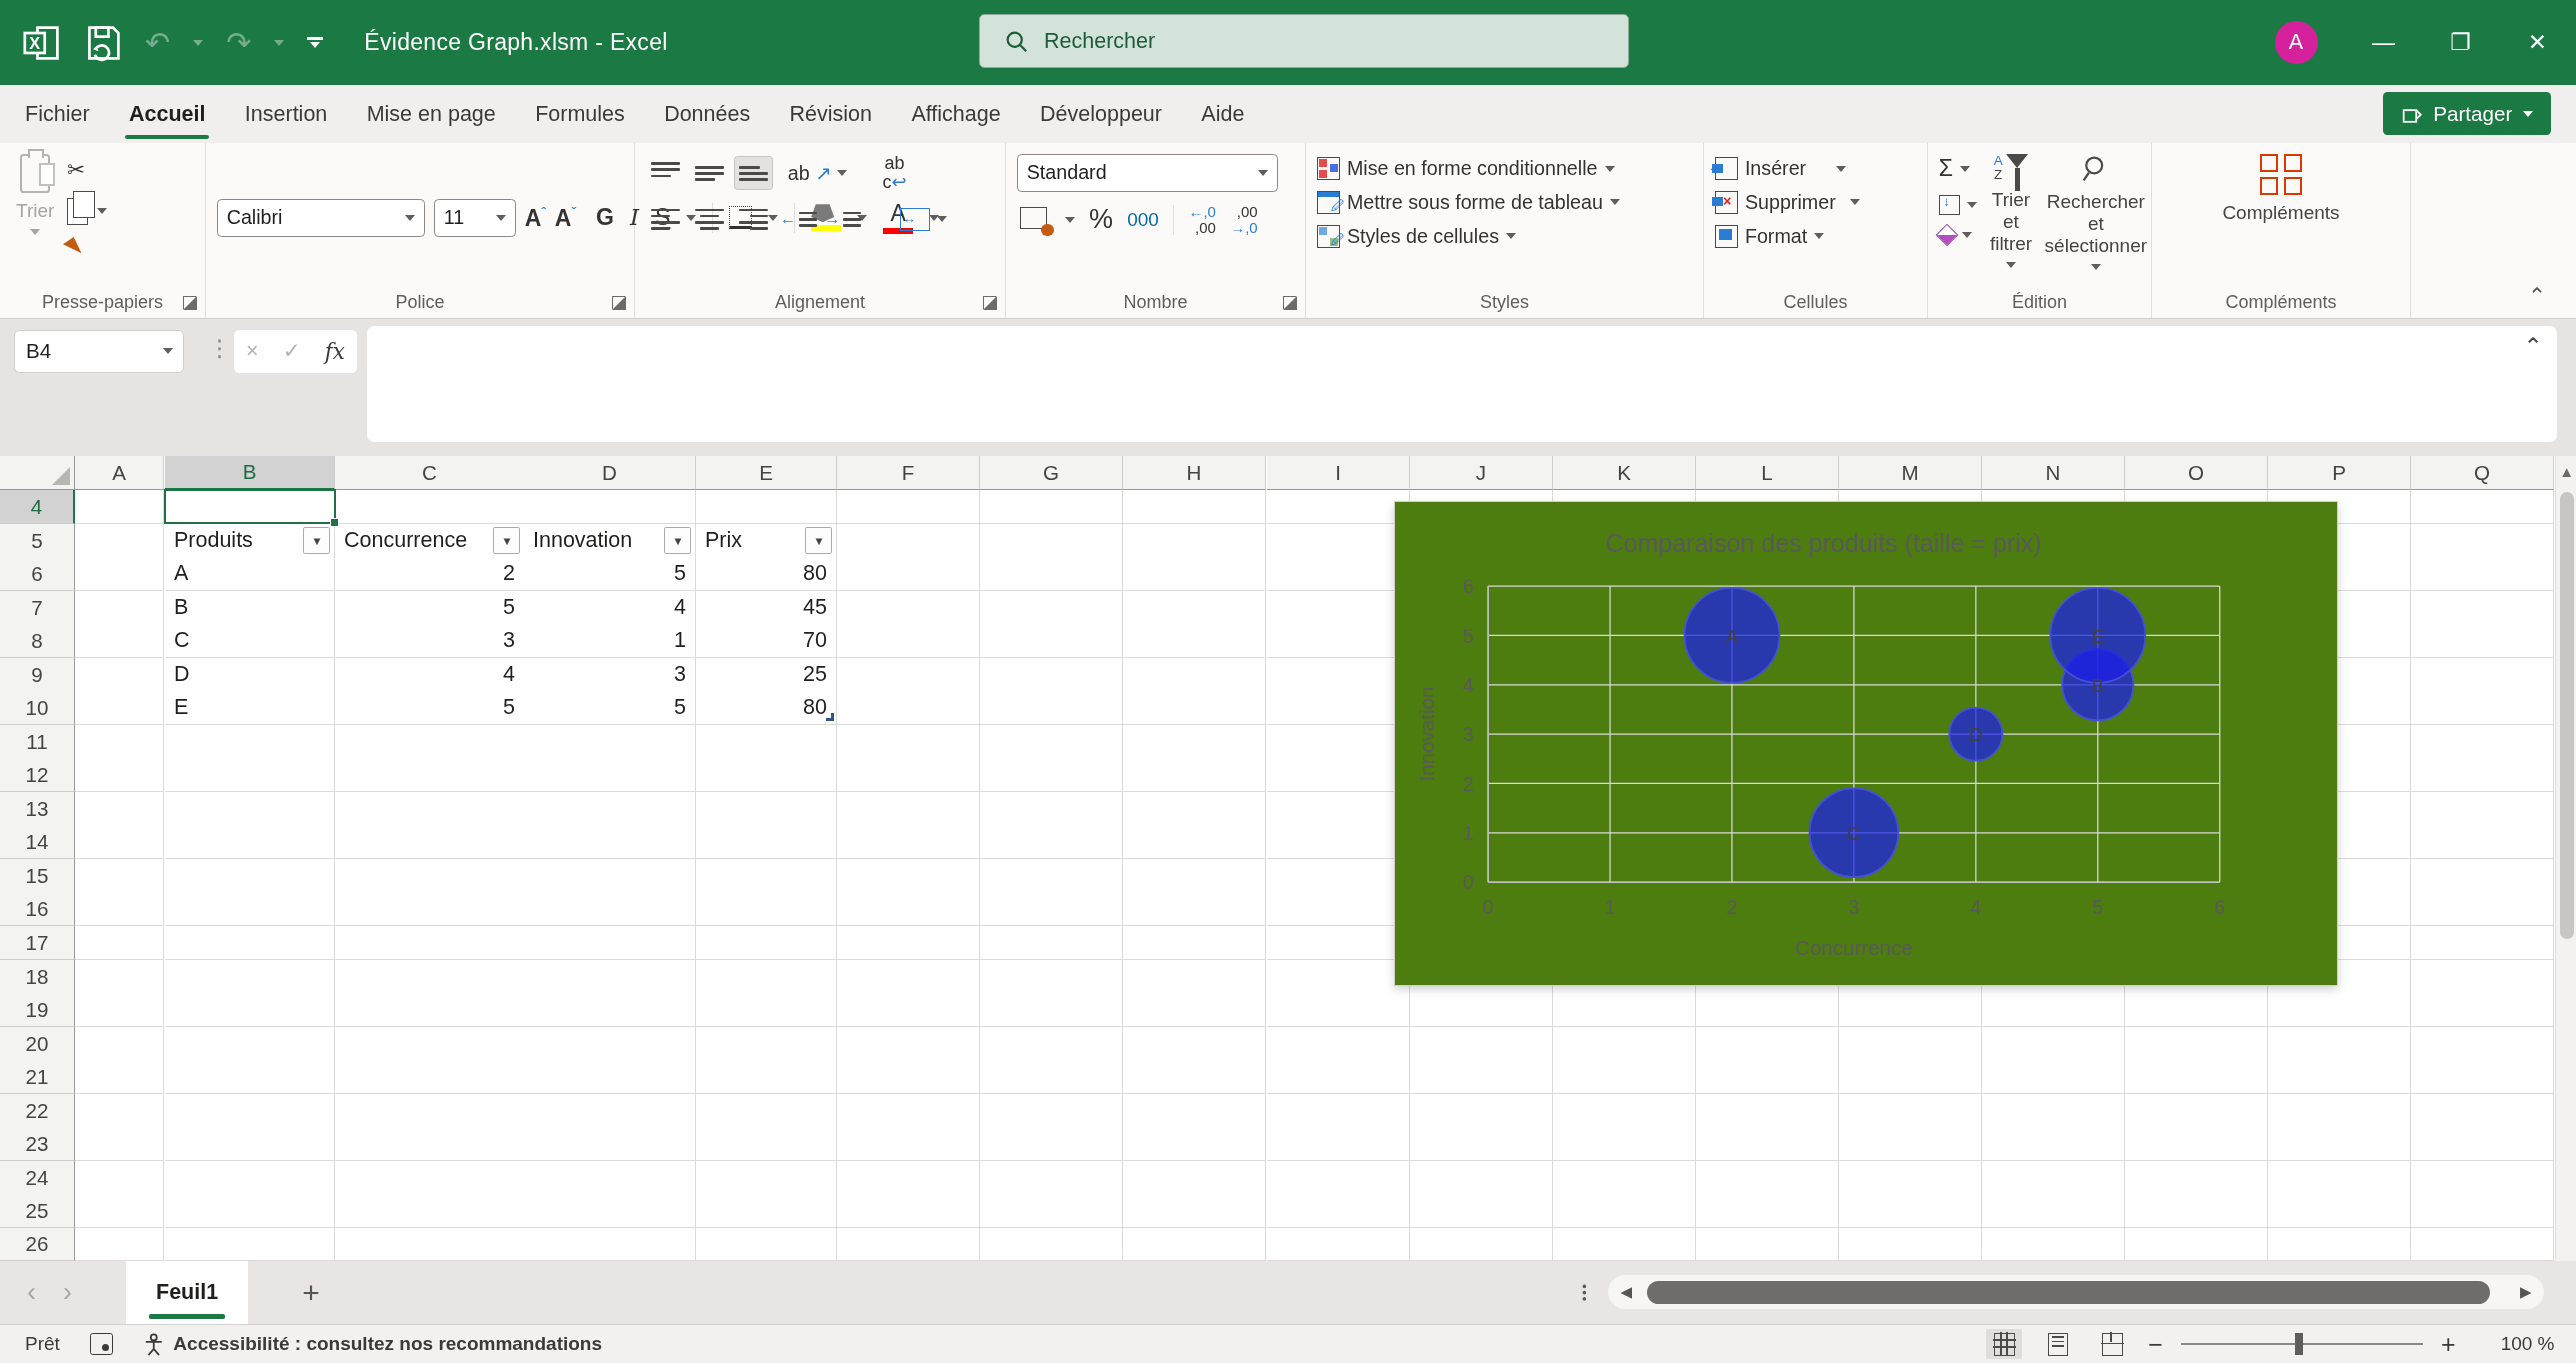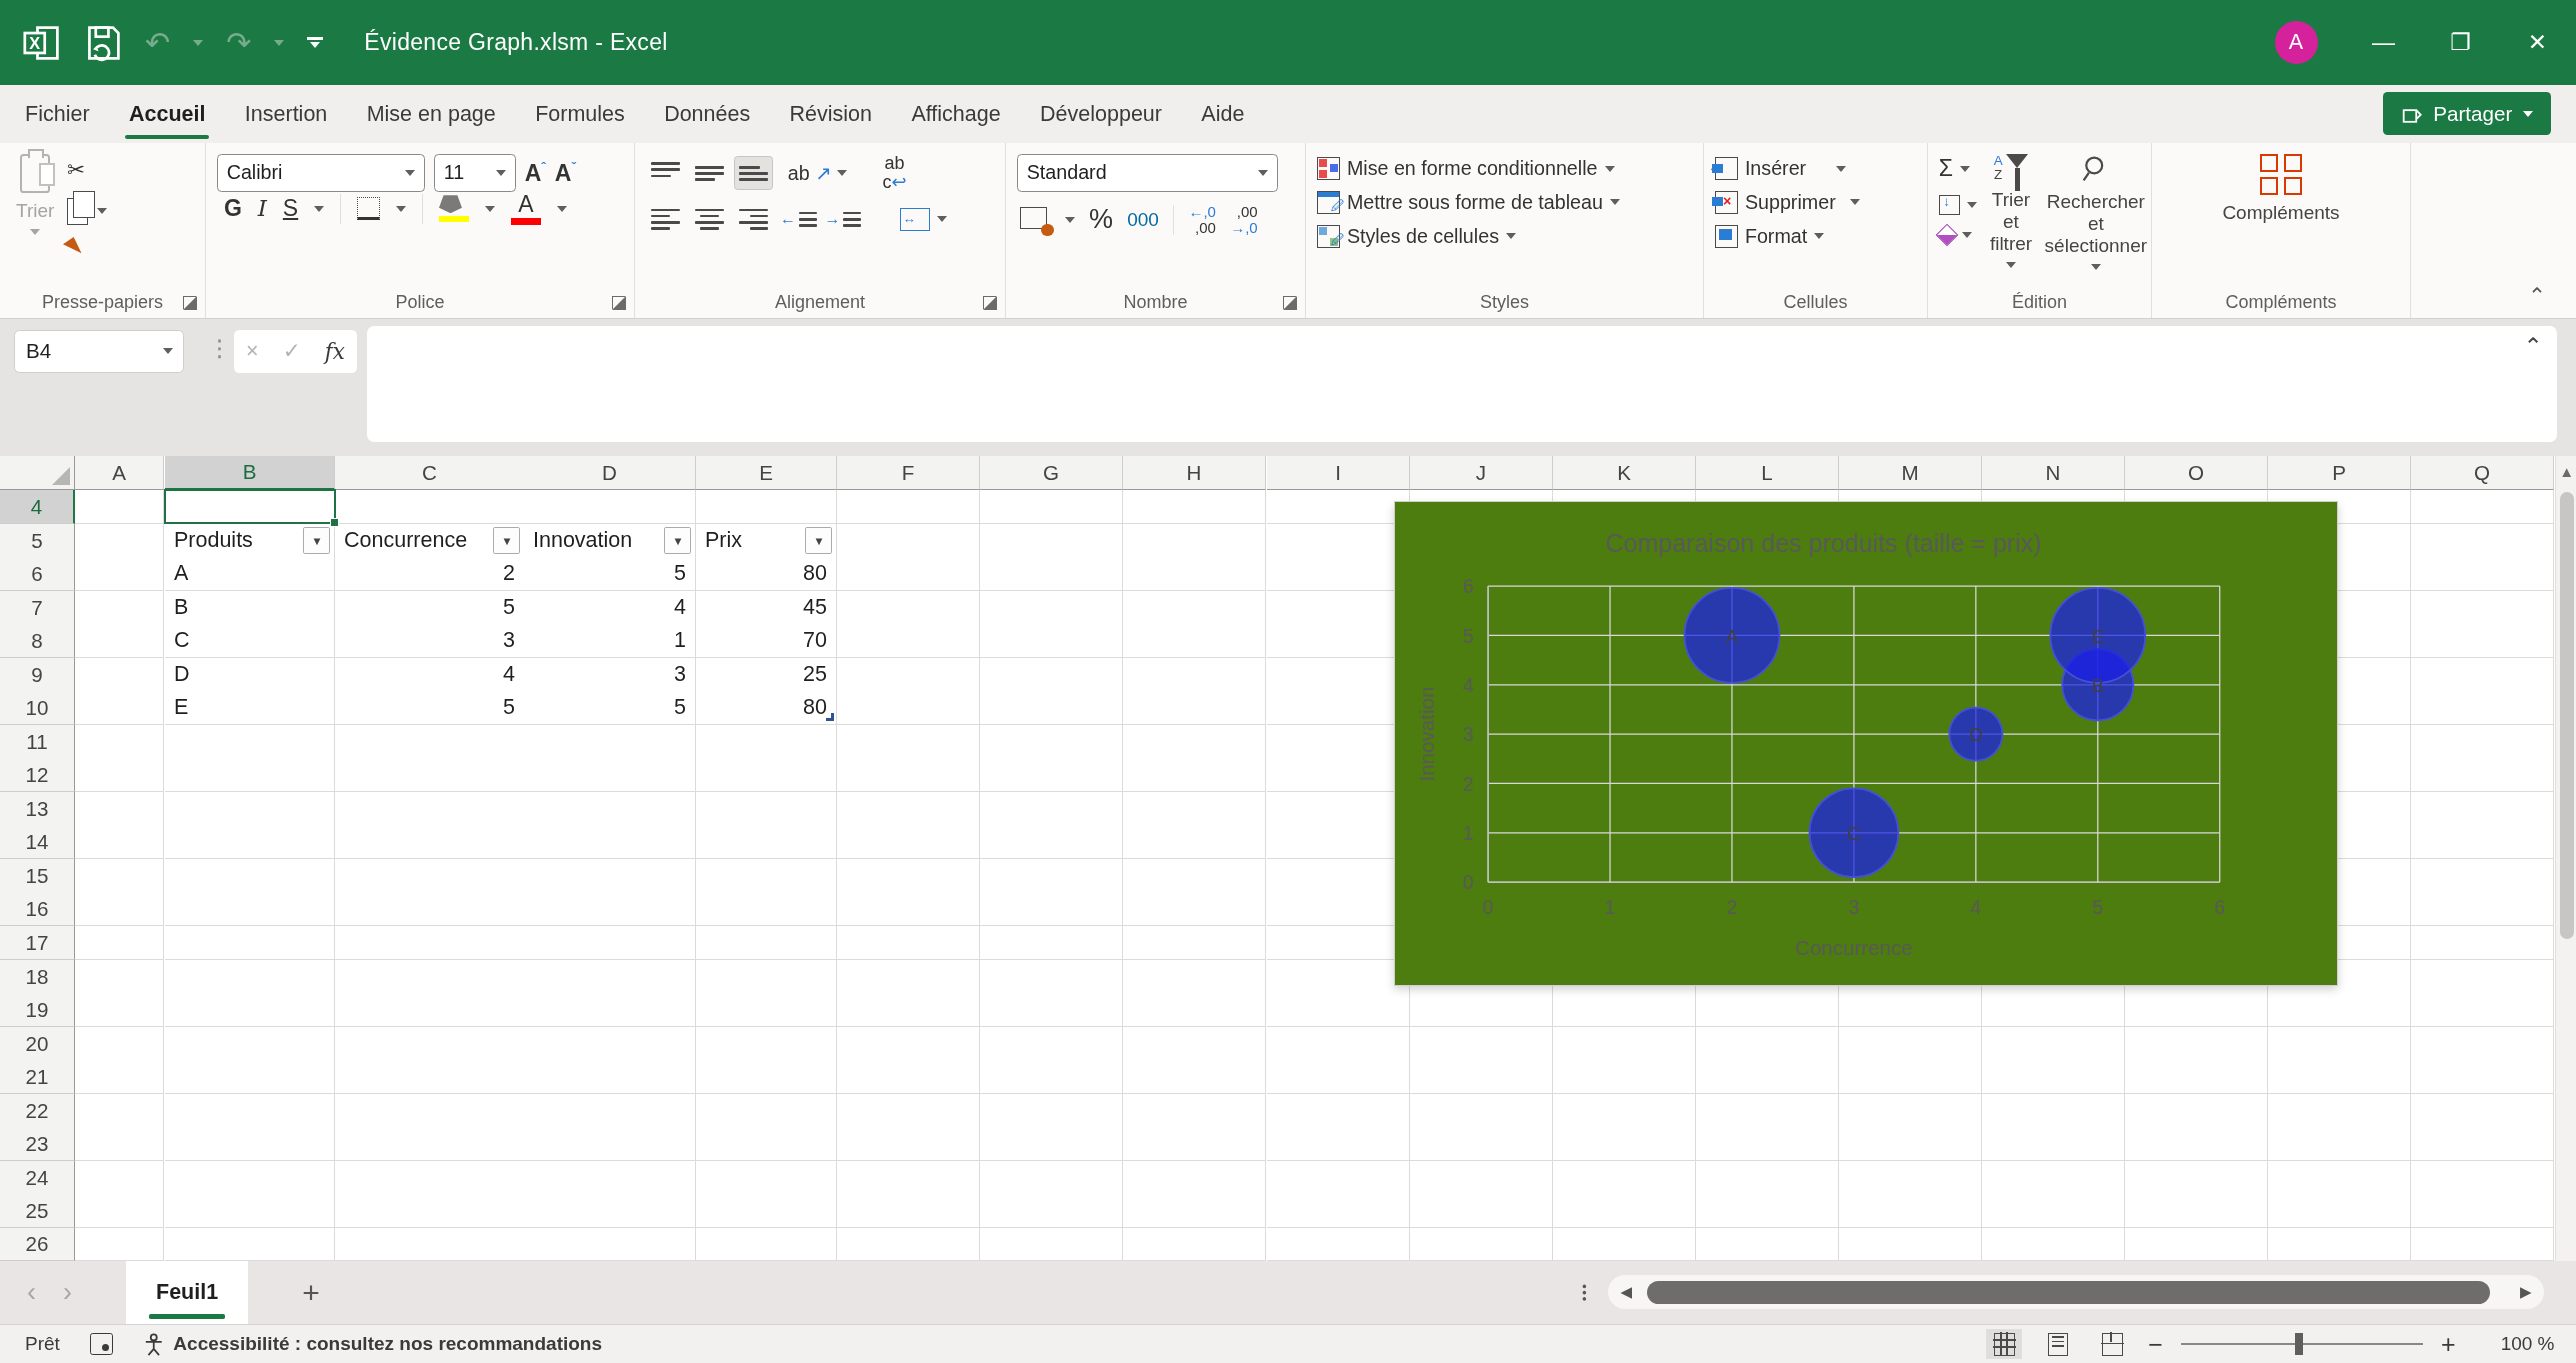--- a/index.html
+++ b/index.html
@@ -150,20 +150,27 @@
       <span class="pale" style="font-size:30px;">↶</span>
       <span class="pale chev" style="border-top-color:#77ab8e;"></span>
       <span class="pale" style="font-size:30px;">↷</span>
       <span class="pale chev" style="border-top-color:#77ab8e;"></span>
       <span style="display:inline-flex;flex-direction:column;align-items:center;gap:2.7px;">
         <span style="width:16px;height:2.7px;background:#fff;"></span>
         <span class="chev" style="border-top-color:#fff;"></span>
       </span>
     </div>
     <span class="title-text">Évidence Graph.xlsm  -  Excel</span>
+    <div class="abs searchbox">
+      <svg width="23" height="23" viewBox="0 0 26 26">
+        <circle cx="11" cy="11" r="8" fill="none" stroke="#1d5c39" stroke-width="2.5"></circle>
+        <line x1="17" y1="17" x2="24" y2="24" stroke="#1d5c39" stroke-width="2.5"></line>
+      </svg>
+      <span>Rechercher</span>
+    </div>
     <div class="win-ctl" style="position:absolute;right:0;top:0;">
       <div class="win-btn" style="width:98px;">
         <span class="avatar">A</span>
       </div>
       <div class="win-btn">—</div>
       <div class="win-btn">❐</div>
       <div class="win-btn">✕</div>
     </div>
   </div>
 
@@ -205,21 +212,21 @@
         <div style="display:flex;align-items:center;gap:9px;">
           <div class="copyicon"></div>
           <span class="chev"></span>
         </div>
         <div class="brushicon"></div>
       </div>
       <div class="glabel">Presse-papiers</div>
       <div class="launcher"></div>
     </div>
 
-    <div class="group" style="width:429px;flex-direction:column;gap:1px;">
+    <div class="group" style="width:429px;flex-direction:row;gap:13px;">
       <div style="display:flex;gap:9px;align-items:center;">
         <div class="sel" style="width:208px;">
           <span>Calibri</span>
             <span class="chev"></span>
         </div>
         <div class="sel" style="width:82px;">
           <span>11</span>
             <span class="chev"></span>
         </div>
         <span class="fontA">A<span style="color:#2b7cd3;font-size:13.4px;vertical-align:super;">ˆ</span></span>

